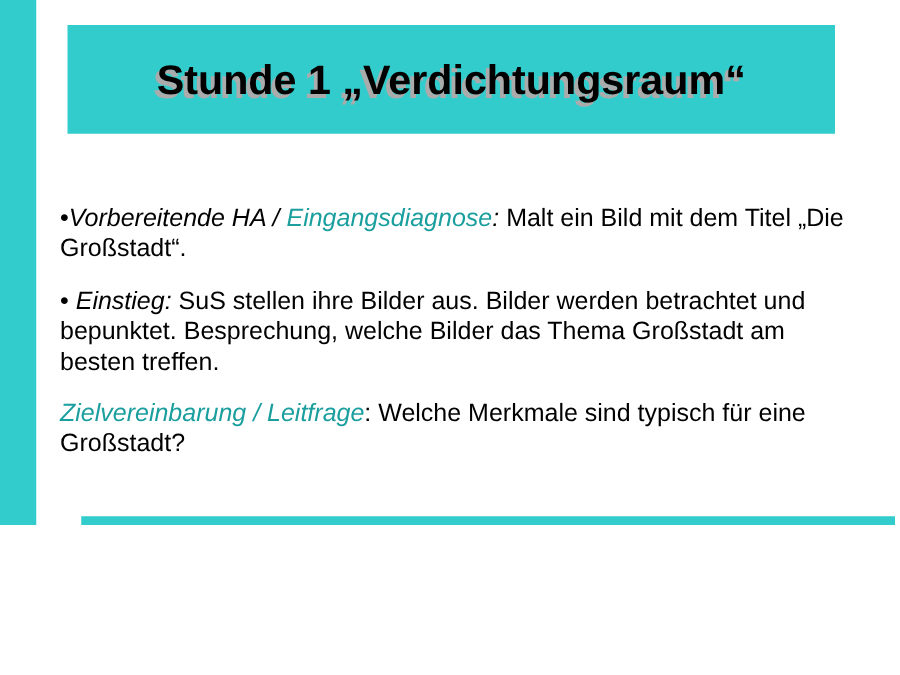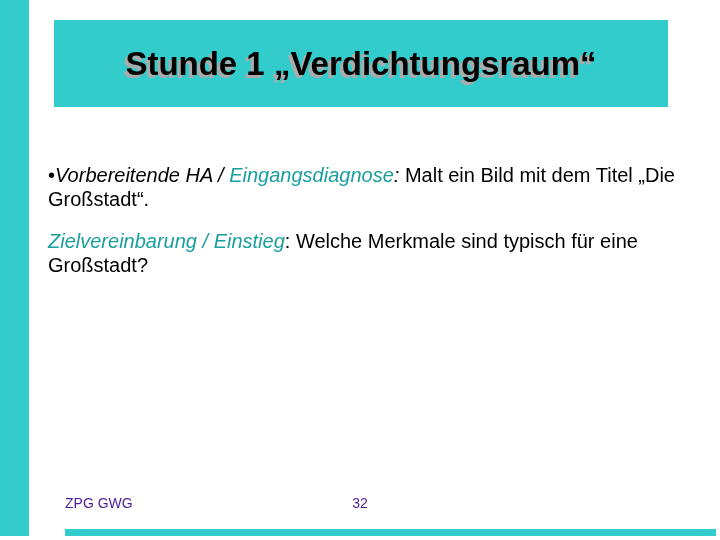--- a/index.html
+++ b/index.html
@@ -1,19 +1,19 @@
 <!DOCTYPE html>
 <html lang="de" style="--teal-fill: #33CCCC; --accent-text: #1A9E9E; --body-text: #000000; --title-shadow: #ABABAB;"><head>
 <meta charset="utf-8">
 <style>
   html, body { margin: 0; padding: 0; background: #ffffff; }
   .slide {
     position: relative;
     width: 720px;
-    height: 536px;
+    height: 420px;
     background: #ffffff;
     overflow: hidden;
     font-family: "Liberation Sans", "DejaVu Sans", sans-serif;
     color: var(--body-text, #000);
   }
   .left-strip {
     position: absolute;
     left: 0; top: 0;
     width: 29px; height: 540px;
     background: var(--teal-fill, #33CCCC);
@@ -74,22 +74,23 @@
 
   <div class="left-strip"></div>
 
   <div class="title-bar">
     <h1>Stunde 1 „Verdichtungsraum“</h1>
   </div>
 
   <div class="content">
     <p><span>•</span><span class="it">Vorbereitende HA / </span><span class="it accent">Eingangsdiagnose</span><span class="it">: </span><span>Malt ein Bild mit dem Titel „Die Großstadt“.</span></p>
 
+    <p><span>• </span><span class="it">Einstieg:</span><span> SuS stellen ihre Bilder aus. Bilder werden betrachtet und bepunktet. Besprechung, welche Bilder das Thema Großstadt am besten treffen.</span></p>
 
-    <p><span class="it accent">Zielvereinbarung / Einstieg</span><span>: Welche Merkmale sind typisch für eine Großstadt?</span></p>
+    <p><span class="it accent">Zielvereinbarung / Leitfrage</span><span>: Welche Merkmale sind typisch für eine Großstadt?</span></p>
   </div>
 
   <div class="footer">
     <span class="f-left">ZPG GWG</span>
     <span class="f-right">32</span>
   </div>
 
   <div class="bottom-bar"></div>
 
 </div>

